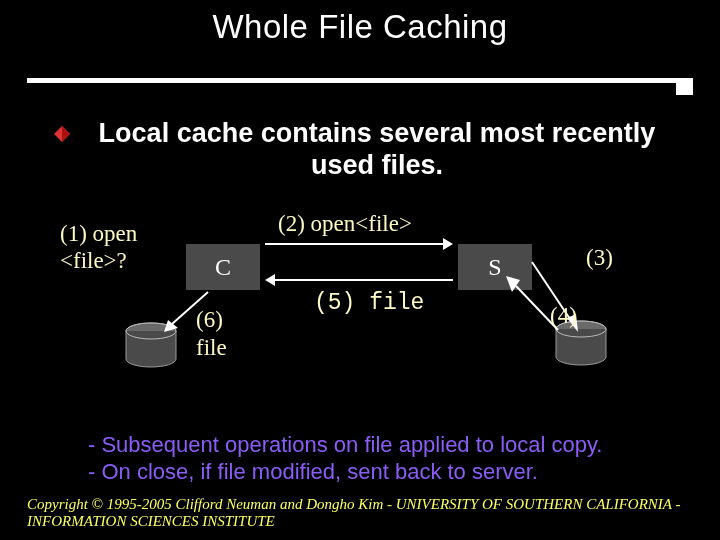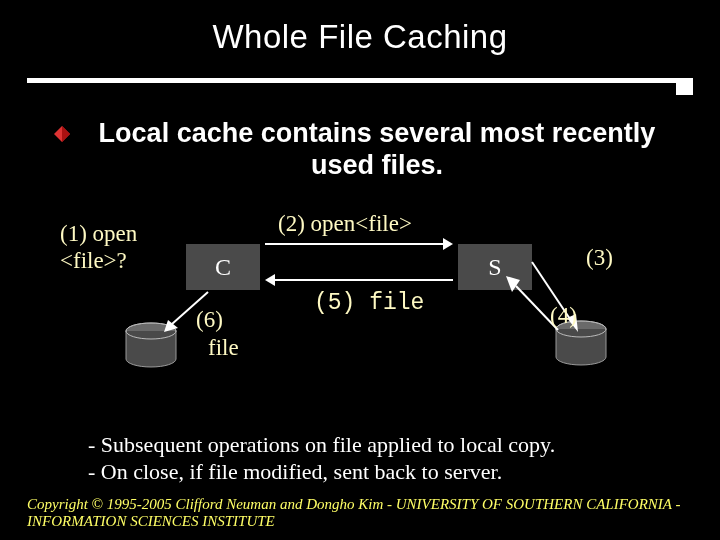--- a/index.html
+++ b/index.html
@@ -4,21 +4,21 @@
 <style>
   * { margin: 0; padding: 0; box-sizing: border-box; }
   html, body { width: 720px; height: 540px; background: #000; overflow: hidden; }
   .slide {
     width: 720px; height: 540px; background: #000; color: #fff;
     position: relative; font-family: "Times New Roman", Times, serif;
   }
   .title {
     font-family: Impact, "Arial Black", sans-serif;
     font-weight: 400;
-    color: #fff; font-size: 33px; text-align: center; padding-top: 18px;
+    color: #fff; font-size: 33px; text-align: center; padding-top: 8px;
     letter-spacing: 0.5px;
   }
   .rule-wrap { position: absolute; left: 27px; right: 27px; top: 78px; height: 8px; }
   .rule { height: 5px; background: #fff; width: 100%; }
   .rule-tick { position: absolute; right: 0; top: 5px; width: 17px; height: 12px; background: #fff; }
   .content { position: absolute; left: 54px; right: 40px; top: 118px; text-align: center; }
   .bullet-row { display: flex; align-items: flex-start; }
   .diamond {
     flex: 0 0 auto; width: 16px; height: 16px; margin-top: 8px; margin-right: 4px;
     position: relative;
@@ -37,21 +37,21 @@
     display: flex; align-items: center; justify-content: center;
     color: #fff; font-size: 24px; font-family: "Times New Roman", serif;
   }
 
   .cyl { position: absolute; width: 54px; height: 46px; }
 
   .arrow { position: absolute; overflow: visible; }
 
   .notes {
     position: absolute; left: 88px; top: 432px; right: 50px;
-    color: #ffffff; font-size: 22px; font-family: Liberation Serif, serif;
+    color: #8b5cf6; font-size: 22px; font-family: Liberation Sans, sans-serif;
     line-height: 1.22;
   }
 
   .footer {
     position: absolute; left: 27px; bottom: 10px;
     color: #ffff66; font-size: 15px; font-style: italic; font-family: "Times New Roman", serif;
   }
 </style>
 </head>
 <body>
@@ -105,21 +105,21 @@
         <path d="M2 9 L2 37 A25 8 0 0 0 52 37 L52 9" fill="#4a4a4a" stroke="#999" stroke-width="1"></path>
         <ellipse cx="27" cy="9" rx="25" ry="8" fill="none" stroke="#bbb" stroke-width="1"></ellipse>
       </svg>
     </div>
 
     <svg class="arrow" style="left:104px; top:76px;" width="48" height="42">
       <line x1="44" y1="2" x2="8" y2="34" stroke="#fff" stroke-width="2"></line>
       <polygon points="4,30 0,42 14,38" fill="#fff"></polygon>
     </svg>
     <div class="lbl" style="left:136px; top:92px;">(6)</div>
-    <div class="lbl" style="left:148px; top:120px;">file</div>
+    <div class="lbl" style="left:136px; top:120px;">file</div>
 
     <div class="cyl" style="left:494px; top:106px;">
       <svg width="54" height="46" viewBox="0 0 54 46">
         <ellipse cx="27" cy="9" rx="25" ry="8" fill="#6a6a6a" stroke="#999" stroke-width="1"></ellipse>
         <path d="M2 9 L2 37 A25 8 0 0 0 52 37 L52 9" fill="#4a4a4a" stroke="#999" stroke-width="1"></path>
         <ellipse cx="27" cy="9" rx="25" ry="8" fill="none" stroke="#bbb" stroke-width="1"></ellipse>
       </svg>
     </div>
 
     <svg class="arrow" style="left:466px; top:46px;" width="56" height="74">

